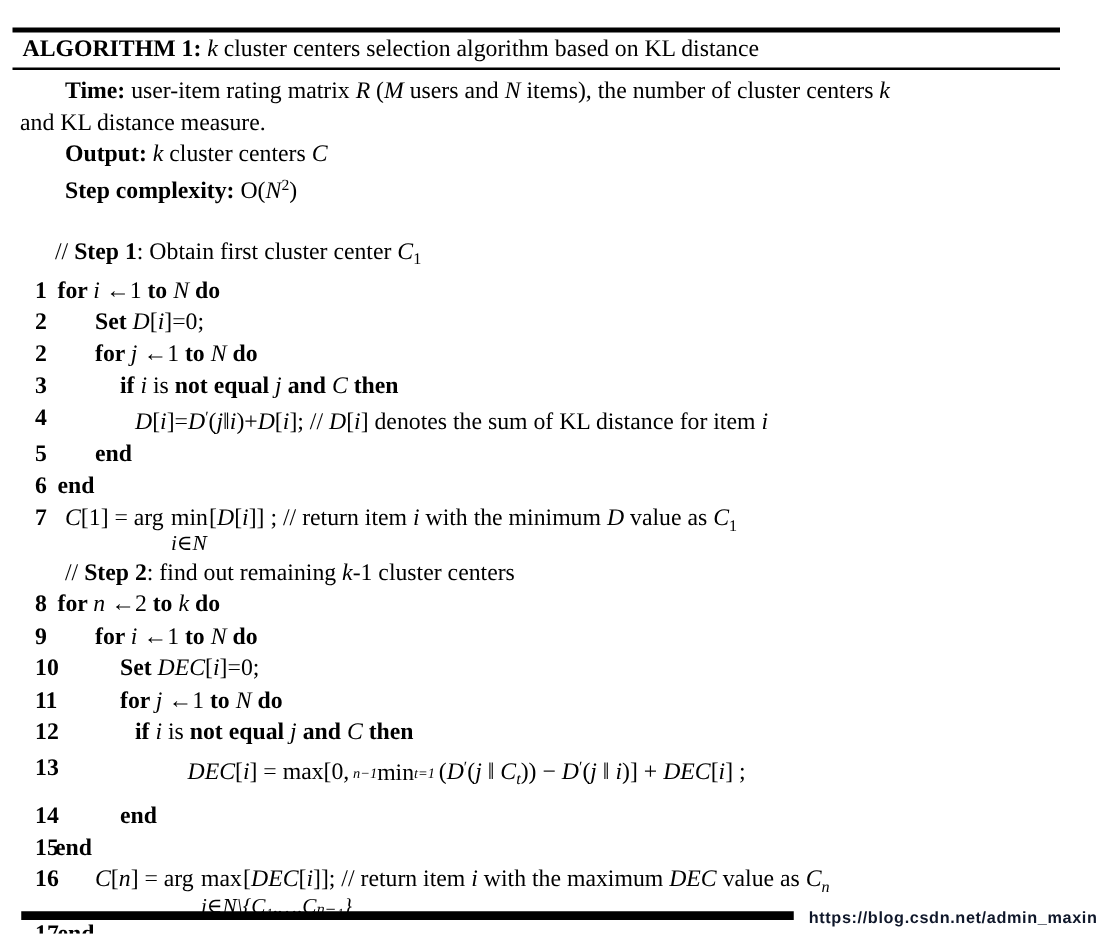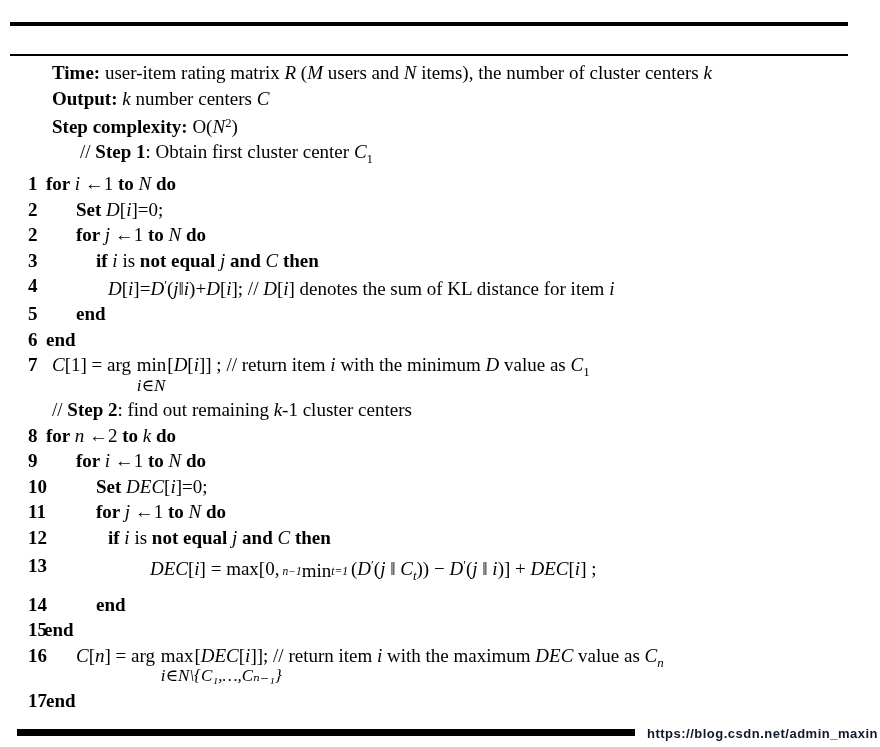--- a/index.html
+++ b/index.html
@@ -39,26 +39,28 @@
     font-family:"Liberation Sans","DejaVu Sans",sans-serif;
     font-size:13px;font-weight:bold;letter-spacing:0.5px;
     color:#0f172a;
   }
 </style>
 </head>
 <body>
 
 <div class="page">
   <div class="rule top-rule"></div>
+  <div class="algo-title"><span class="sg-b">ALGORITHM 1: </span><span class="sg-i">k</span><span> cluster centers selection algorithm based on KL distance</span></div>
   <div class="rule title-rule"></div>
   <div class="algo-body">
       <div class="algo-line" style="padding-left: 52px;"><span class="lc"><span class="sg-b">Time:</span><span> user-item rating matrix </span><span class="sg-i">R</span><span> (</span><span class="sg-i">M</span><span> users and </span><span class="sg-i">N</span><span> items), the number of cluster centers </span><span class="sg-i">k</span></span></div>
-      <div class="algo-line" style="padding-left: 52px;"><span class="lc"><span class="sg-b">Output:</span><span> </span><span class="sg-i">k</span><span> number centers </span><span class="sg-i">C</span></span></div>
+      <div class="algo-line" style="padding-left: 16px;"><span class="lc"><span>and KL distance measure.</span></span></div>
+      <div class="algo-line" style="padding-left: 52px;"><span class="lc"><span class="sg-b">Output:</span><span> </span><span class="sg-i">k</span><span> cluster centers </span><span class="sg-i">C</span></span></div>
       <div class="algo-line" style="padding-left: 52px;"><span class="lc"><span class="sg-b">Step complexity:</span><span> O(</span><span class="sg-i">N</span><span class="sg-sup">2</span><span>)</span></span></div>
-      <div class="algo-line" style="padding-left: 80px;"><span class="lc"><span>// </span><span class="sg-b">Step 1</span><span>: Obtain first cluster center </span><span class="sg-i">C</span><span class="sg-sub">1</span></span></div>
+      <div class="algo-line" style="padding-left: 44px; margin-top: 23px;"><span class="lc"><span>// </span><span class="sg-b">Step 1</span><span>: Obtain first cluster center </span><span class="sg-i">C</span><span class="sg-sub">1</span></span></div>
       <div class="algo-line" style="padding-left: 46px;"><span class="ln">1</span><span class="lc"><span class="sg-b">for </span><span class="sg-i">i</span><span> ←1 </span><span class="sg-b">to </span><span class="sg-i">N</span><span class="sg-b"> do</span></span></div>
       <div class="algo-line" style="padding-left: 76px;"><span class="ln">2</span><span class="lc"><span class="sg-b">Set </span><span class="sg-i">D</span><span>[</span><span class="sg-i">i</span><span>]=0;</span></span></div>
       <div class="algo-line" style="padding-left: 76px;"><span class="ln">2</span><span class="lc"><span class="sg-b">for </span><span class="sg-i">j</span><span> ←1 </span><span class="sg-b">to </span><span class="sg-i">N</span><span class="sg-b"> do</span></span></div>
       <div class="algo-line" style="padding-left: 96px;"><span class="ln">3</span><span class="lc"><span class="sg-b">if </span><span class="sg-i">i</span><span> is </span><span class="sg-b">not equal </span><span class="sg-i">j</span><span class="sg-b"> and </span><span class="sg-i">C</span><span class="sg-b"> then</span></span></div>
       <div class="algo-line" style="padding-left: 108px;"><span class="ln">4</span><span class="lc"><span class="sg-i">D</span><span>[</span><span class="sg-i">i</span><span>]=</span><span class="sg-i">D</span><span class="sg-sup">′</span><span>(</span><span class="sg-i">j</span><span>‖</span><span class="sg-i">i</span><span>)+</span><span class="sg-i">D</span><span>[</span><span class="sg-i">i</span><span>]; // </span><span class="sg-i">D</span><span>[</span><span class="sg-i">i</span><span>] denotes the sum of KL distance for item </span><span class="sg-i">i</span></span></div>
       <div class="algo-line" style="padding-left: 76px;"><span class="ln">5</span><span class="lc"><span class="sg-b">end</span></span></div>
       <div class="algo-line" style="padding-left: 46px;"><span class="ln">6</span><span class="lc"><span class="sg-b">end</span></span></div>
       <div class="algo-line row-under" style="padding-left: 52px;"><span class="ln">7</span><span class="lc"><span class="sg-i">C</span><span>[1] = arg </span><span class="stk-under"><span class="st-mid">min</span><span class="st-bot">i∈N</span></span><span>[</span><span class="sg-i">D</span><span>[</span><span class="sg-i">i</span><span>]] ; // return item </span><span class="sg-i">i</span><span> with the minimum </span><span class="sg-i">D</span><span> value as </span><span class="sg-i">C</span><span class="sg-sub">1</span></span></div>
       <div class="algo-line" style="padding-left: 52px;"><span class="lc"><span>// </span><span class="sg-b">Step 2</span><span>: find out remaining </span><span class="sg-i">k</span><span>-1 cluster centers</span></span></div>
       <div class="algo-line" style="padding-left: 46px;"><span class="ln">8</span><span class="lc"><span class="sg-b">for </span><span class="sg-i">n</span><span> ←2 </span><span class="sg-b">to </span><span class="sg-i">k</span><span class="sg-b"> do</span></span></div>

